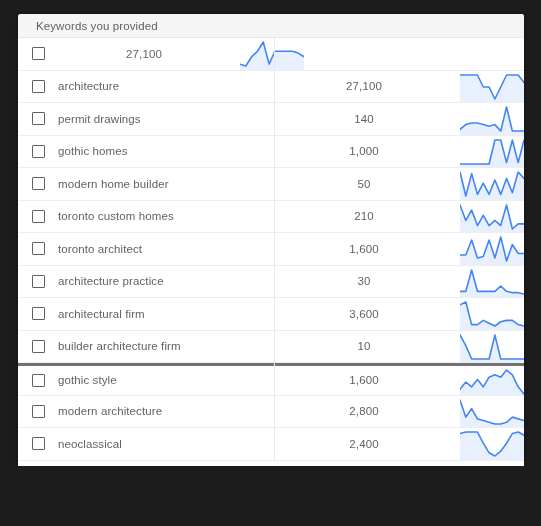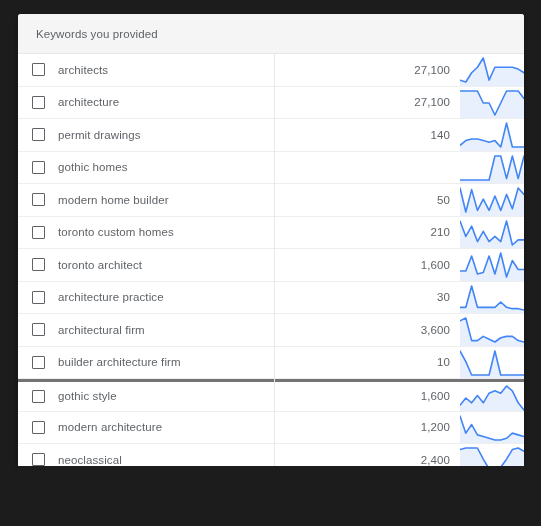--- a/index.html
+++ b/index.html
@@ -17,21 +17,21 @@
     position:absolute;
     left:18px;top:14px;
     width:506px;
     height:452px;
     background:#ffffff;
     border-radius:3px 3px 0 0;
     overflow:hidden;
     box-shadow:0 1px 4px rgba(0,0,0,.35);
   }
   .card-header{
-    height:40px;
+    height:24px;
     background:#f5f5f5;
     border-bottom:1px solid #e8e8e8;
     display:flex;align-items:center;
     padding-left:18px;
     box-sizing:border-box;
   }
   .card-header-title{
     font-size:11.5px;
     color:#5f6368;
     letter-spacing:.1px;
@@ -79,21 +79,21 @@
     font-size:11.5px;
     color:#5f6368;
     letter-spacing:.1px;
     white-space:nowrap;
     overflow:hidden;
     text-overflow:ellipsis;
     padding-right:8px;
   }
   .vol-cell{
     flex:0 0 182px;
-    text-align:right;
+    text-align:center;
     font-size:11.5px;
     color:#5f6368;
     padding-right:10px;
     box-sizing:border-box;
     letter-spacing:.1px;
   }
   .spark-cell{
     flex:0 0 64px;
     height:100%;
     position:relative;
@@ -123,21 +123,20 @@
   <div class="card-header">
     <span class="card-header-title">Keywords you provided</span>
   </div>
 
   <div class="table" id="keyword-table">
     <div class="col-divider"></div>
   <div class="row">
         <div class="cb-cell">
           <div class="checkbox"></div>
         </div>
-        <div class="kw-cell">architects</div>
         <div class="vol-cell">27,100</div>
         <div class="spark-cell">
           <svg viewBox="0 0 64 32" preserveAspectRatio="none">
             <path d="M0.00,26.15 L5.82,28.00 L11.64,18.77 L17.45,13.23 L23.27,4.00 L29.09,26.15 L34.91,13.23 L40.73,13.23 L46.55,13.23 L52.36,13.23 L58.18,15.08 L64.00,18.77 L64,32 L0,32 Z" fill="#e8f0fe" stroke="none"></path>
             <path d="M0.00,26.15 L5.82,28.00 L11.64,18.77 L17.45,13.23 L23.27,4.00 L29.09,26.15 L34.91,13.23 L40.73,13.23 L46.55,13.23 L52.36,13.23 L58.18,15.08 L64.00,18.77" fill="none" stroke="#4285f4" stroke-width="1.6" stroke-linejoin="round" stroke-linecap="round"></path>
           </svg>
         </div>
       </div>
       <div class="row">
         <div class="cb-cell">
@@ -163,20 +162,21 @@
             <path d="M0.00,26.40 L5.82,21.60 L11.64,20.00 L17.45,20.00 L23.27,21.60 L29.09,23.20 L34.91,21.60 L40.73,28.00 L46.55,4.00 L52.36,28.00 L58.18,28.00 L64.00,28.00 L64,32 L0,32 Z" fill="#e8f0fe" stroke="none"></path>
             <path d="M0.00,26.40 L5.82,21.60 L11.64,20.00 L17.45,20.00 L23.27,21.60 L29.09,23.20 L34.91,21.60 L40.73,28.00 L46.55,4.00 L52.36,28.00 L58.18,28.00 L64.00,28.00" fill="none" stroke="#4285f4" stroke-width="1.6" stroke-linejoin="round" stroke-linecap="round"></path>
           </svg>
         </div>
       </div>
       <div class="row">
         <div class="cb-cell">
           <div class="checkbox"></div>
         </div>
         <div class="kw-cell">gothic homes</div>
+        <div class="vol-cell">1,000</div>
         <div class="spark-cell">
           <svg viewBox="0 0 64 32" preserveAspectRatio="none">
             <path d="M0.00,28.00 L5.82,28.00 L11.64,28.00 L17.45,28.00 L23.27,28.00 L29.09,28.00 L34.91,4.00 L40.73,4.00 L46.55,26.59 L52.36,4.00 L58.18,26.59 L64.00,4.00 L64,32 L0,32 Z" fill="#e8f0fe" stroke="none"></path>
             <path d="M0.00,28.00 L5.82,28.00 L11.64,28.00 L17.45,28.00 L23.27,28.00 L29.09,28.00 L34.91,4.00 L40.73,4.00 L46.55,26.59 L52.36,4.00 L58.18,26.59 L64.00,4.00" fill="none" stroke="#4285f4" stroke-width="1.6" stroke-linejoin="round" stroke-linecap="round"></path>
           </svg>
         </div>
       </div>
       <div class="row">
         <div class="cb-cell">
           <div class="checkbox"></div>
@@ -266,21 +266,21 @@
             <path d="M0.00,23.20 L5.82,16.00 L11.64,20.80 L17.45,13.60 L23.27,20.80 L29.09,11.20 L34.91,8.80 L40.73,11.20 L46.55,4.00 L52.36,8.80 L58.18,20.80 L64.00,28.00 L64,32 L0,32 Z" fill="#e8f0fe" stroke="none"></path>
             <path d="M0.00,23.20 L5.82,16.00 L11.64,20.80 L17.45,13.60 L23.27,20.80 L29.09,11.20 L34.91,8.80 L40.73,11.20 L46.55,4.00 L52.36,8.80 L58.18,20.80 L64.00,28.00" fill="none" stroke="#4285f4" stroke-width="1.6" stroke-linejoin="round" stroke-linecap="round"></path>
           </svg>
         </div>
       </div>
       <div class="row">
         <div class="cb-cell">
           <div class="checkbox"></div>
         </div>
         <div class="kw-cell">modern architecture</div>
-        <div class="vol-cell">1,200</div>
+        <div class="vol-cell">2,800</div>
         <div class="spark-cell">
           <svg viewBox="0 0 64 32" preserveAspectRatio="none">
             <path d="M0.00,4.00 L5.82,21.14 L11.64,12.57 L17.45,22.86 L23.27,24.57 L29.09,26.29 L34.91,28.00 L40.73,28.00 L46.55,26.29 L52.36,21.14 L58.18,22.86 L64.00,24.57 L64,32 L0,32 Z" fill="#e8f0fe" stroke="none"></path>
             <path d="M0.00,4.00 L5.82,21.14 L11.64,12.57 L17.45,22.86 L23.27,24.57 L29.09,26.29 L34.91,28.00 L40.73,28.00 L46.55,26.29 L52.36,21.14 L58.18,22.86 L64.00,24.57" fill="none" stroke="#4285f4" stroke-width="1.6" stroke-linejoin="round" stroke-linecap="round"></path>
           </svg>
         </div>
       </div>
       <div class="row">
         <div class="cb-cell">
           <div class="checkbox"></div>

